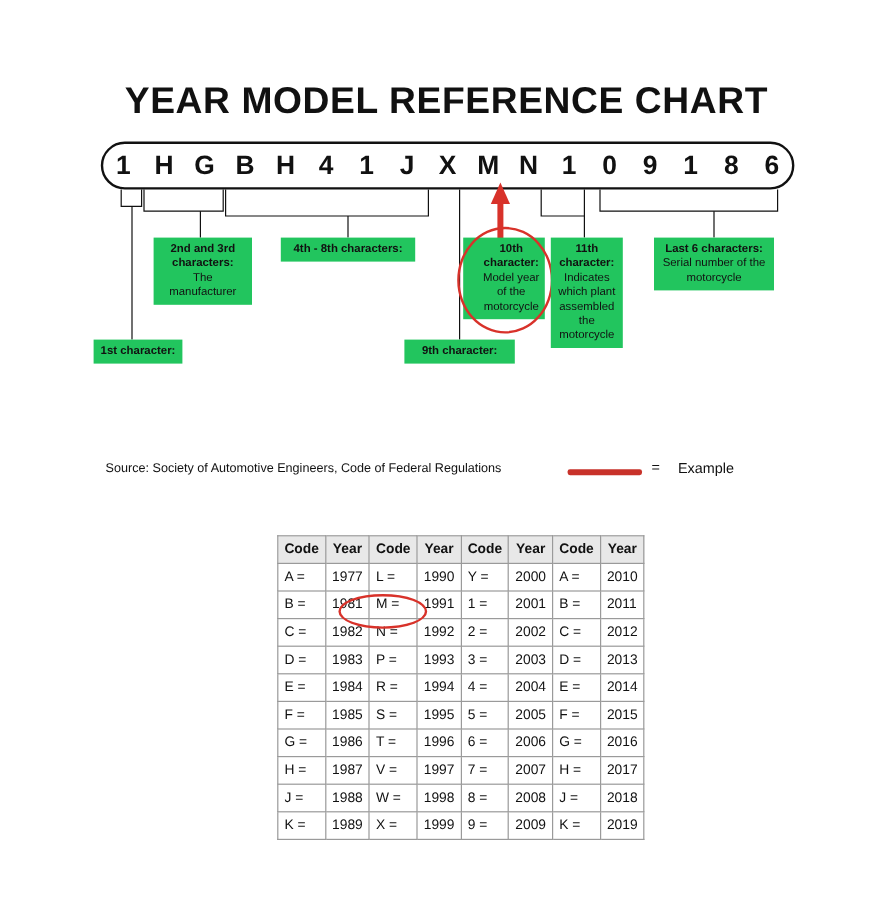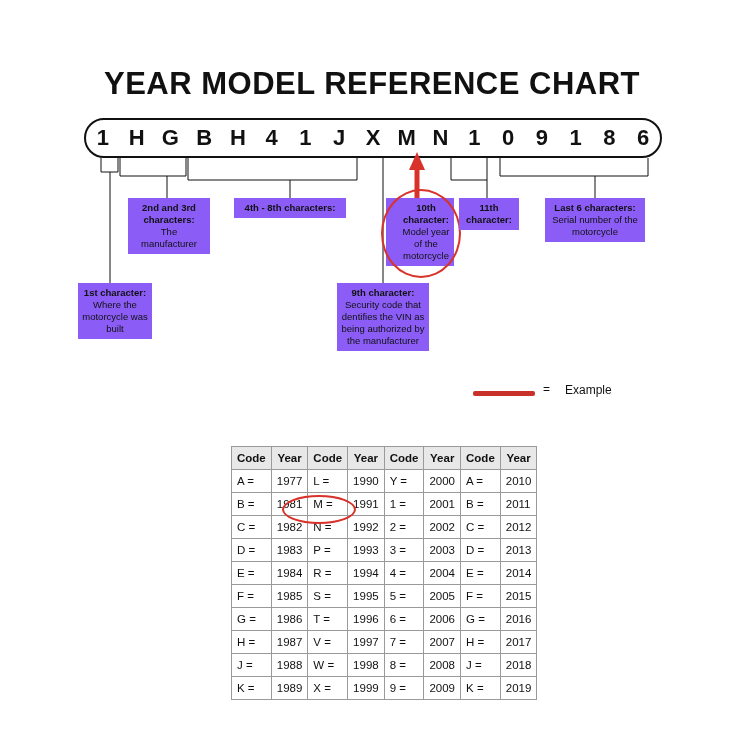--- a/index.html
+++ b/index.html
@@ -58,21 +58,21 @@
     position: absolute;
     top: 0; left: 0;
     width: 744px;
     height: 755px;
     pointer-events: none;
   }
 
   
   .callout {
     position: absolute;
-    background: #8b5cf6;
+    background: #22c55e;
     color: #111;
     font-size: 9.5px;
     line-height: 12px;
     text-align: center;
     padding: 4px 4px;
   }
   .callout b { font-weight: bold; }
 
   #callout-1 { left: 78px;  top: 283px; width: 74px; }
   #callout-2 { left: 128px; top: 198px; width: 82px; }
@@ -218,53 +218,53 @@
   </g>
 
   <g>
     <line x1="417" y1="232" x2="417" y2="166" stroke="#d8322a" stroke-width="5"></line>
     <polygon points="417,152 409,170 425,170" fill="#d8322a"></polygon>
   </g>
 </svg>
 
 <div class="callout" id="callout-1">
   <b>1st character:</b><br>
-  <span>Where the motorcycle was built</span>
 </div>
 
 <div class="callout" id="callout-2">
   <b>2nd and 3rd characters:</b><br>
   <span>The manufacturer</span>
 </div>
 
 <div class="callout" id="callout-3">
   <b>4th - 8th characters:</b><br>
 </div>
 
 <div class="callout" id="callout-4">
   <b>9th character:</b><br>
-  <span>Security code that dentifies the VIN as being authorized by the manufacturer</span>
 </div>
 
 <div class="callout" id="callout-5">
   <b>10th character:</b><br>
   <span>Model year of the motorcycle</span>
 </div>
 <div id="red-ellipse"></div>
 
 <div class="callout" id="callout-6">
   <b>11th character:</b><br>
+  <span>Indicates which plant assembled the motorcycle</span>
 </div>
 
 <div class="callout" id="callout-7">
   <b>Last 6 characters:</b><br>
   <span>Serial number of the motorcycle</span>
 </div>
 
 <div id="source-row">
+  <span id="source-text">Source:  Society of Automotive Engineers, Code of Federal Regulations</span>
   <span id="legend-bar"></span>
   <span id="legend-eq">=</span>
   <span id="legend-label">Example</span>
 </div>
 
 <table id="code-table">
   <thead>
     <tr>
       <th>Code</th>
       <th>Year</th>

